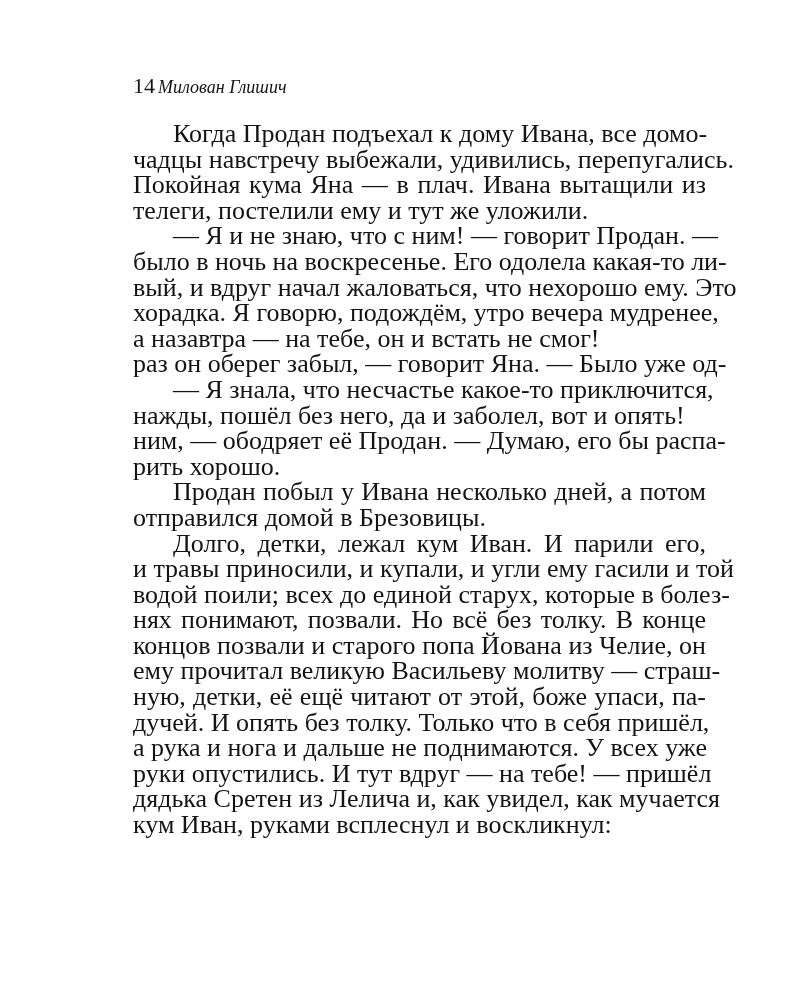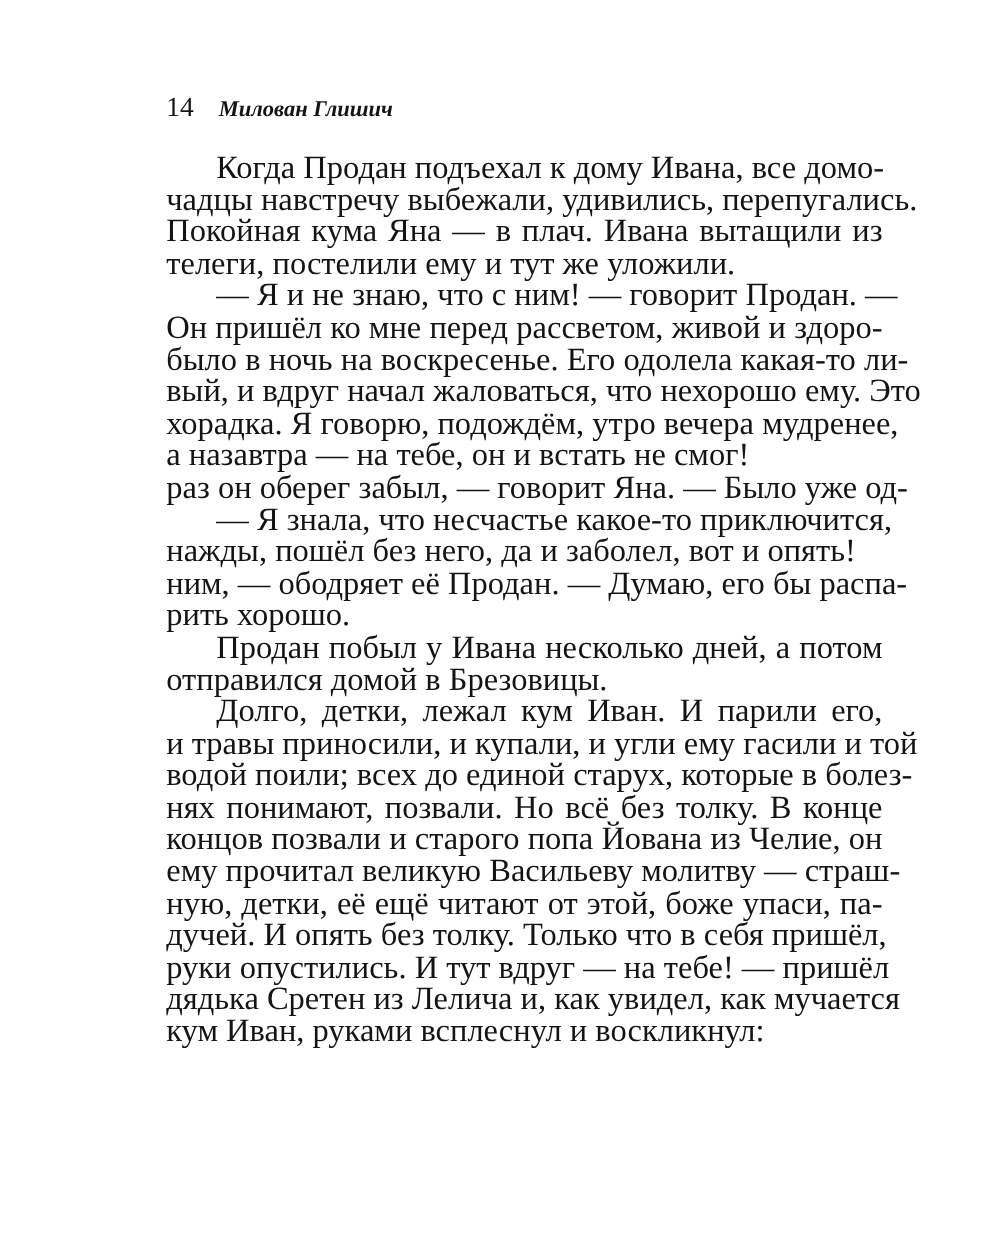--- a/index.html
+++ b/index.html
@@ -29,23 +29,22 @@
   .page-number {
     font-family: "Liberation Serif", "DejaVu Serif", serif;
     font-size: 22px;
     line-height: 24px;
     color: #141414;
   }
   .author-name {
     font-family: "Liberation Serif", "DejaVu Serif", serif;
     font-style: italic;
     font-size: 18px;
-    margin-left: 20px;
+    margin-left: 3px;
     color: #141414;
-    font-weight: bold;
   }
   .body-text {
     margin-top: 23px;
     font-family: "Liberation Serif", "DejaVu Serif", serif;
     font-size: 26px;
     color: #141414;
   }
   .line {
     line-height: 25.6px;
     height: 25.6px;
@@ -71,38 +70,38 @@
     <div class="running-head">
       <span class="page-number">14</span>
       <span class="author-name">Милован Глишич</span>
     </div>
     <div class="body-text">
         <div class="line first">Когда Продан подъехал к дому Ивана, все домо-</div>
         <div class="line">чадцы навстречу выбежали, удивились, перепугались.</div>
         <div class="line">Покойная кума Яна — в плач. Ивана вытащили из</div>
         <div class="line last">телеги, постелили ему и тут же уложили.</div>
         <div class="line first">— Я и не знаю, что с ним! — говорит Продан. —</div>
-        <div class="line">Он пришёл ко мне перед рассветом, живой и здоро-</div>
         <div class="line">было в ночь на воскресенье. Его одолела какая-то ли-</div>
         <div class="line">вый, и вдруг начал жаловаться, что нехорошо ему. Это</div>
         <div class="line">хорадка. Я говорю, подождём, утро вечера мудренее,</div>
         <div class="line last">а назавтра — на тебе, он и встать не смог!</div>
         <div class="line">раз он оберег забыл, — говорит Яна. — Было уже од-</div>
         <div class="line first">— Я знала, что несчастье какое-то приключится,</div>
         <div class="line last">нажды, пошёл без него, да и заболел, вот и опять!</div>
         <div class="line">ним, — ободряет её Продан. — Думаю, его бы распа-</div>
         <div class="line last">рить хорошо.</div>
         <div class="line first">Продан побыл у Ивана несколько дней, а потом</div>
         <div class="line last">отправился домой в Брезовицы.</div>
         <div class="line first">Долго, детки, лежал кум Иван. И парили его,</div>
         <div class="line">и травы приносили, и купали, и угли ему гасили и той</div>
         <div class="line">водой поили; всех до единой старух, которые в болез-</div>
         <div class="line">нях понимают, позвали. Но всё без толку. В конце</div>
         <div class="line">концов позвали и старого попа Йована из Челие, он</div>
         <div class="line">ему прочитал великую Васильеву молитву — страш-</div>
         <div class="line">ную, детки, её ещё читают от этой, боже упаси, па-</div>
         <div class="line">дучей. И опять без толку. Только что в себя пришёл,</div>
+        <div class="line">а рука и нога и дальше не поднимаются. У всех уже</div>
         <div class="line">руки опустились. И тут вдруг — на тебе! — пришёл</div>
         <div class="line">дядька Сретен из Лелича и, как увидел, как мучается</div>
         <div class="line last">кум Иван, руками всплеснул и воскликнул:</div>
       </div>
   </div>
 </div>
 
 </body></html>

